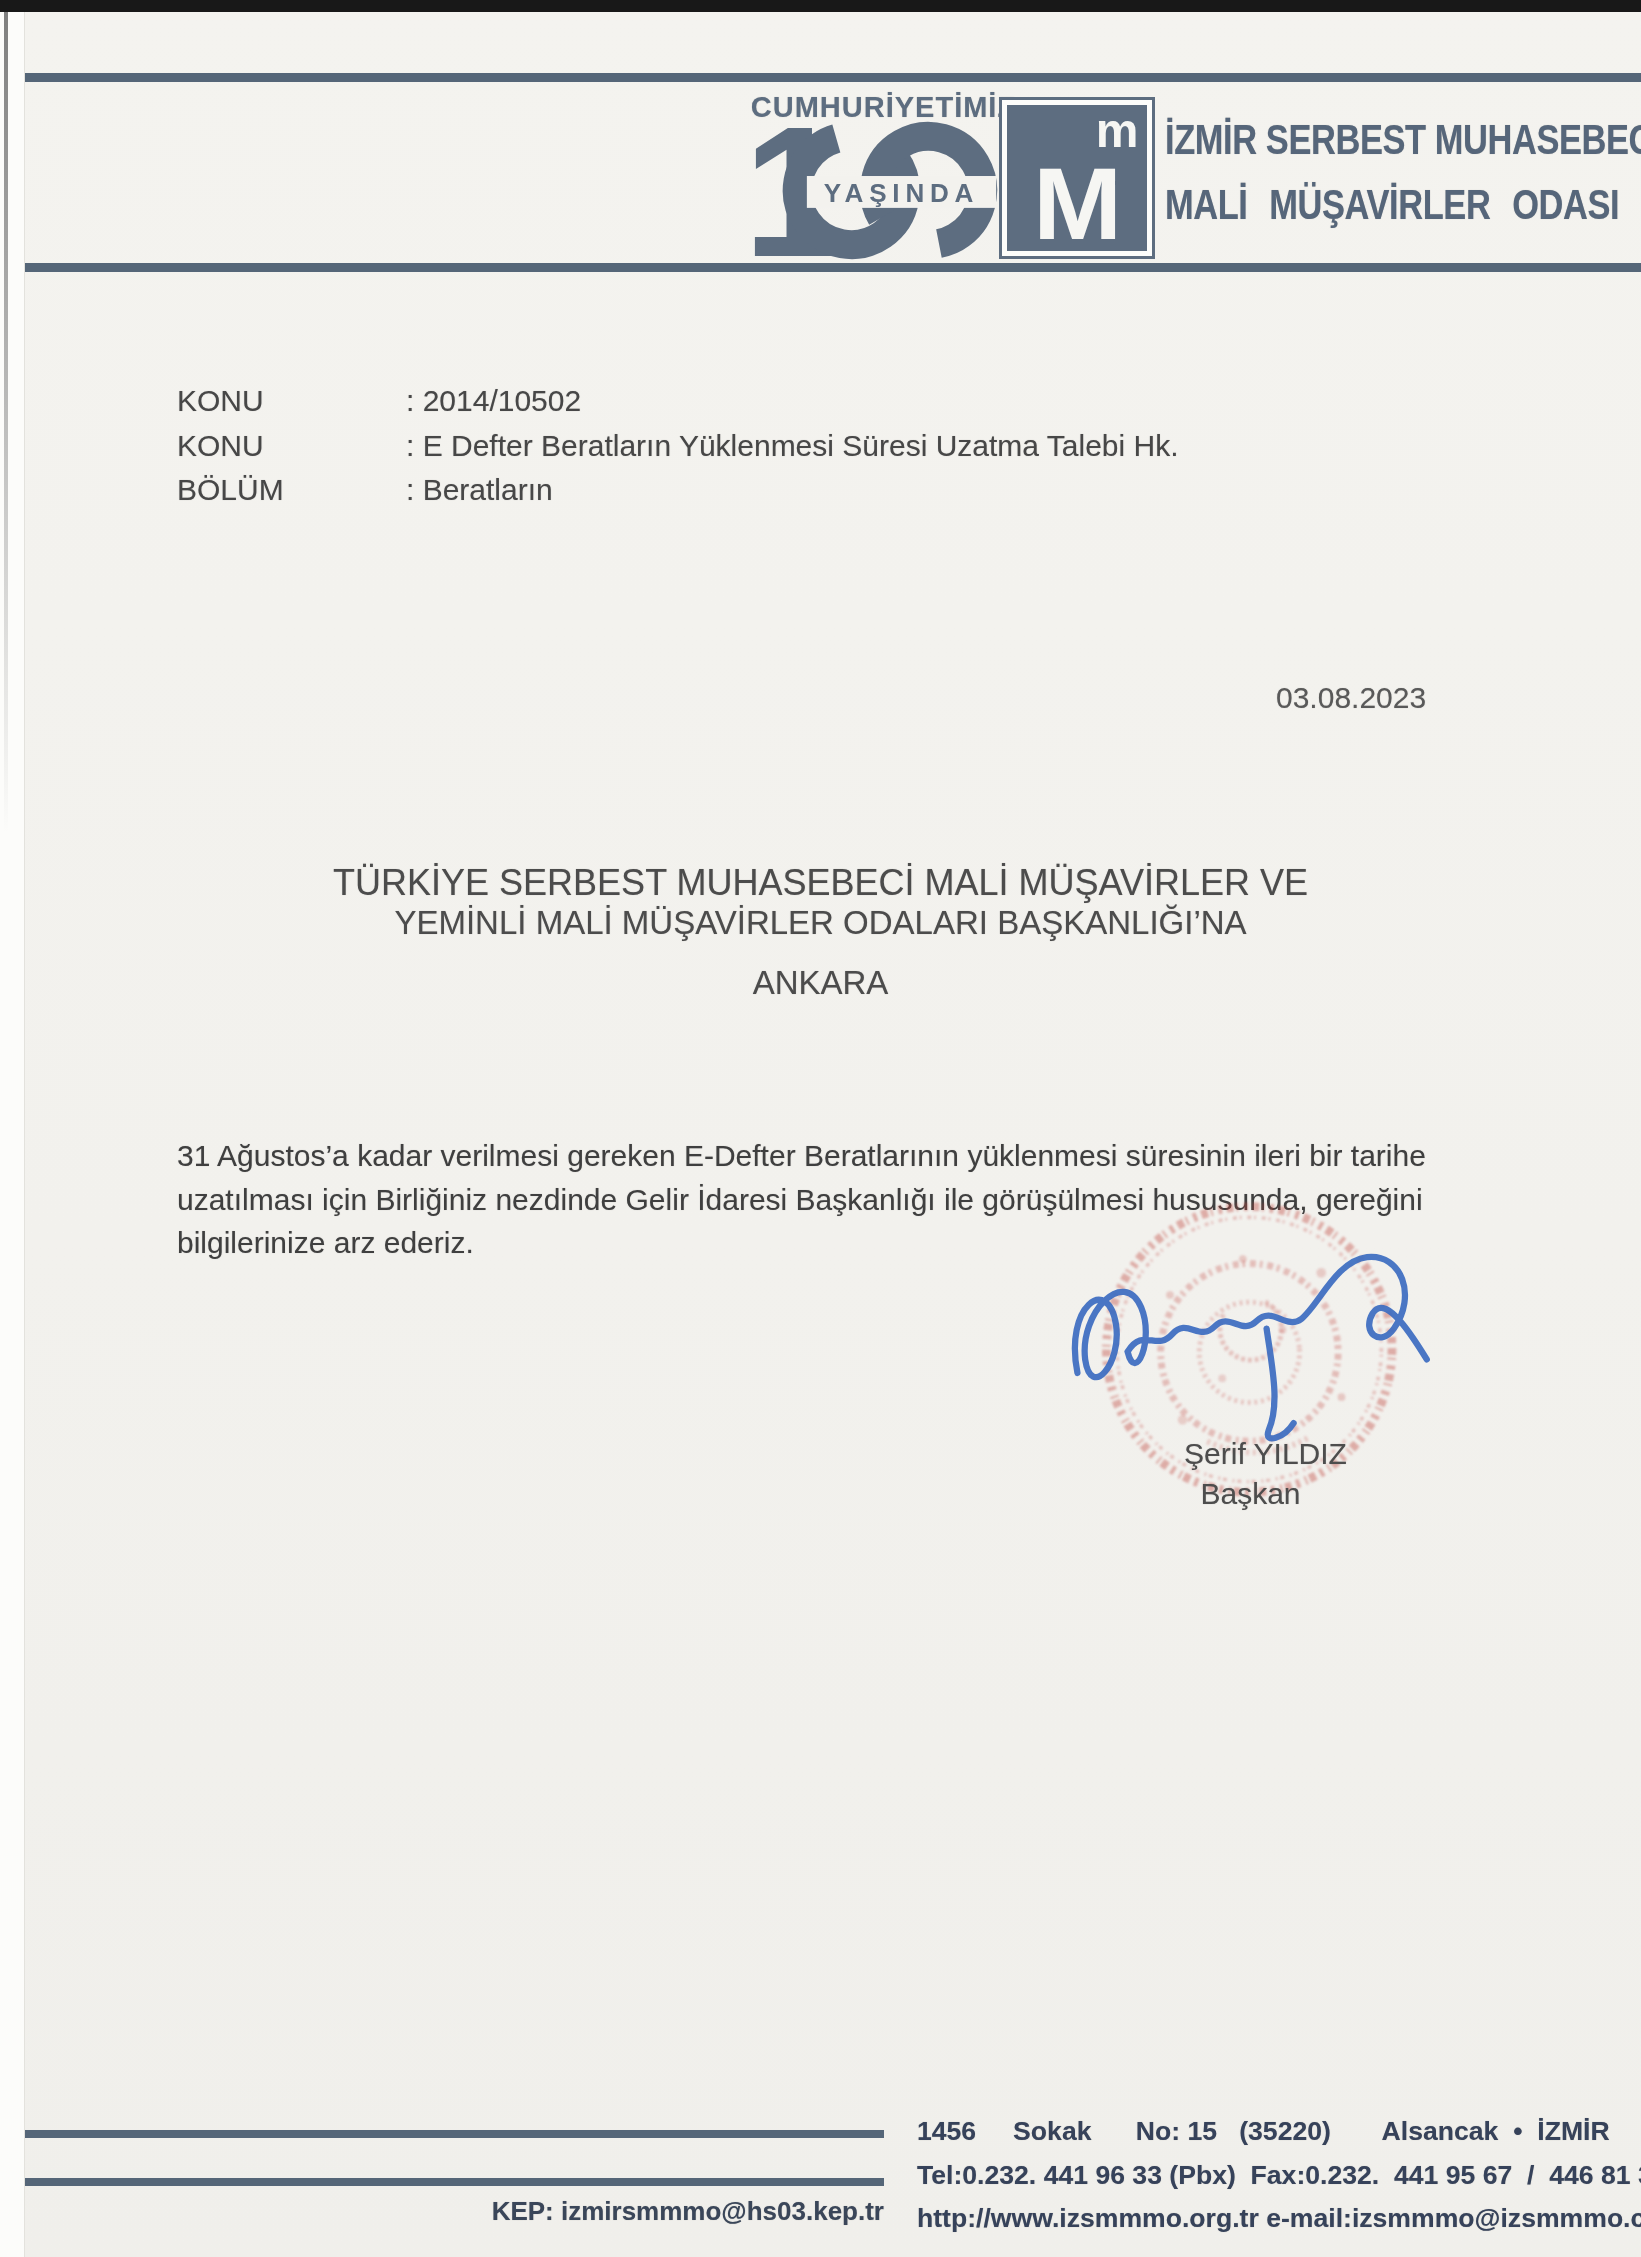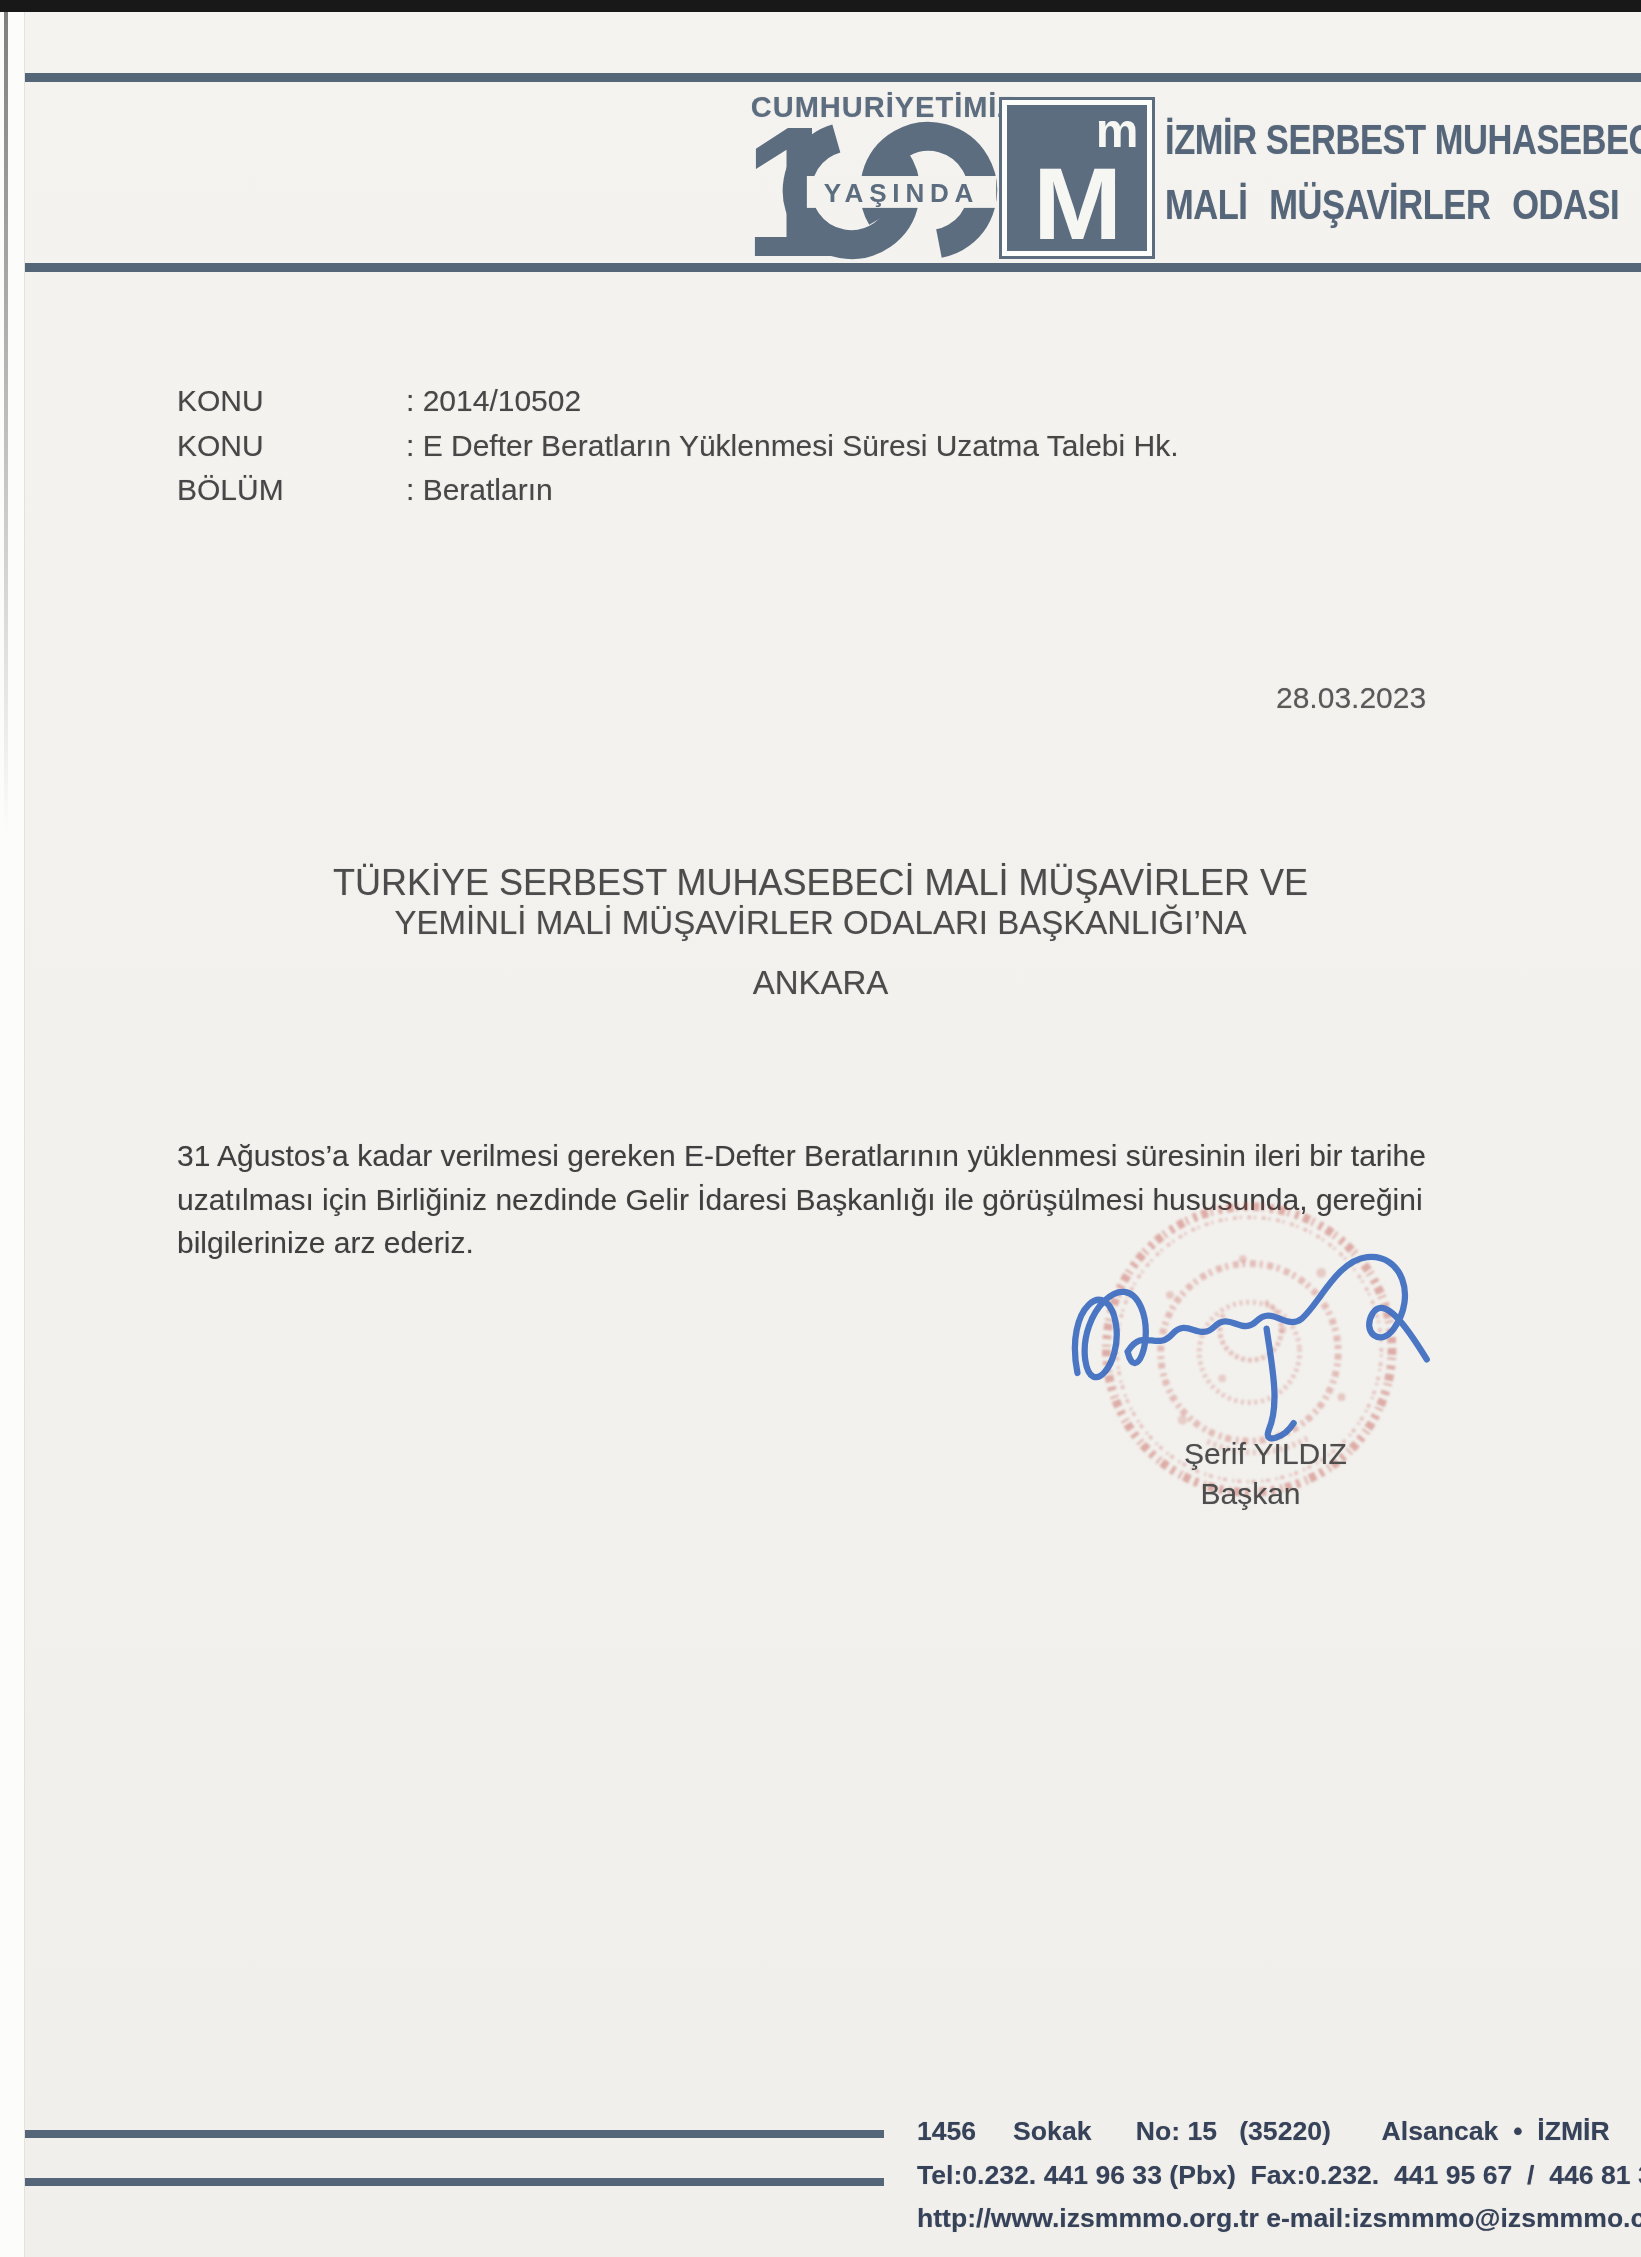--- a/index.html
+++ b/index.html
@@ -105,21 +105,21 @@
     <div class="org-line2 soft">MALİ MÜŞAVİRLER ODASI</div>
   </div>
 
   <div class="meta-label row1 soft">KONU</div>
   <div class="meta-value row1 soft">: 2014/10502</div>
   <div class="meta-label row2 soft">KONU</div>
   <div class="meta-value row2 soft">: E Defter Beratların Yüklenmesi Süresi Uzatma Talebi Hk.</div>
   <div class="meta-label row3 soft">BÖLÜM</div>
   <div class="meta-value row3 soft">: Beratların</div>
 
-  <div class="date-line soft">28.03.2023</div>
+  <div class="date-line soft">03.08.2023</div>
 
   <div class="recipient-1 soft">TÜRKİYE SERBEST MUHASEBECİ MALİ MÜŞAVİRLER VE</div>
   <div class="recipient-2 soft">YEMİNLİ MALİ MÜŞAVİRLER ODALARI BAŞKANLIĞI’NA</div>
   <div class="recipient-city soft">ANKARA</div>
 
   <div class="body-line bl1 soft">31 Ağustos’a kadar verilmesi gereken E-Defter Beratlarının yüklenmesi süresinin ileri bir tarihe</div>
   <div class="body-line bl3 soft">bilgilerinize arz ederiz.</div>
   <div class="body-line bl2 soft">uzatılması için Birliğiniz nezdinde Gelir İdaresi Başkanlığı ile görüşülmesi hususunda, gereğini</div>
 
   <svg class="stamp" viewBox="0 0 340 340">
@@ -150,18 +150,19 @@
                C330,124 310,108 322,88 C334,70 356,100 378,136"></path>
       <path d="M212,104 C218,146 226,182 214,210 C209,224 230,218 240,202"></path>
     </g>
   </svg>
 
   <div class="signer-name soft">Şerif YILDIZ</div>
   <div class="signer-title soft">Başkan</div>
 
   <div class="rule rule-foot-a"></div>
   <div class="rule rule-foot-b"></div>
+  <div class="kep soft">KEP: izmirsmmmo@hs03.kep.tr</div>
   <div class="foot-right fr1 soft">1456     Sokak      No: 15   (35220)       Alsancak  •  İZMİR</div>
   <div class="foot-right fr2 soft">Tel:0.232. 441 96 33 (Pbx)  Fax:0.232.  441 95 67  /  446 81 30</div>
   <div class="foot-right fr3 soft">http://www.izsmmmo.org.tr e-mail:izsmmmo@izsmmmo.com</div>
 
 </div>
 
 
 </body></html>

